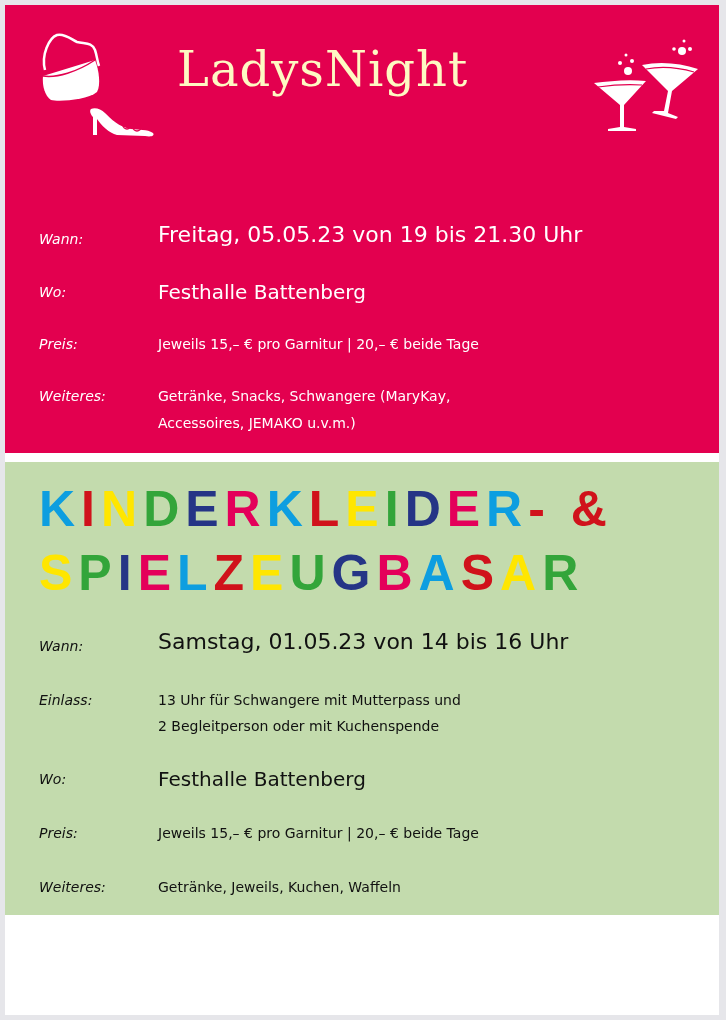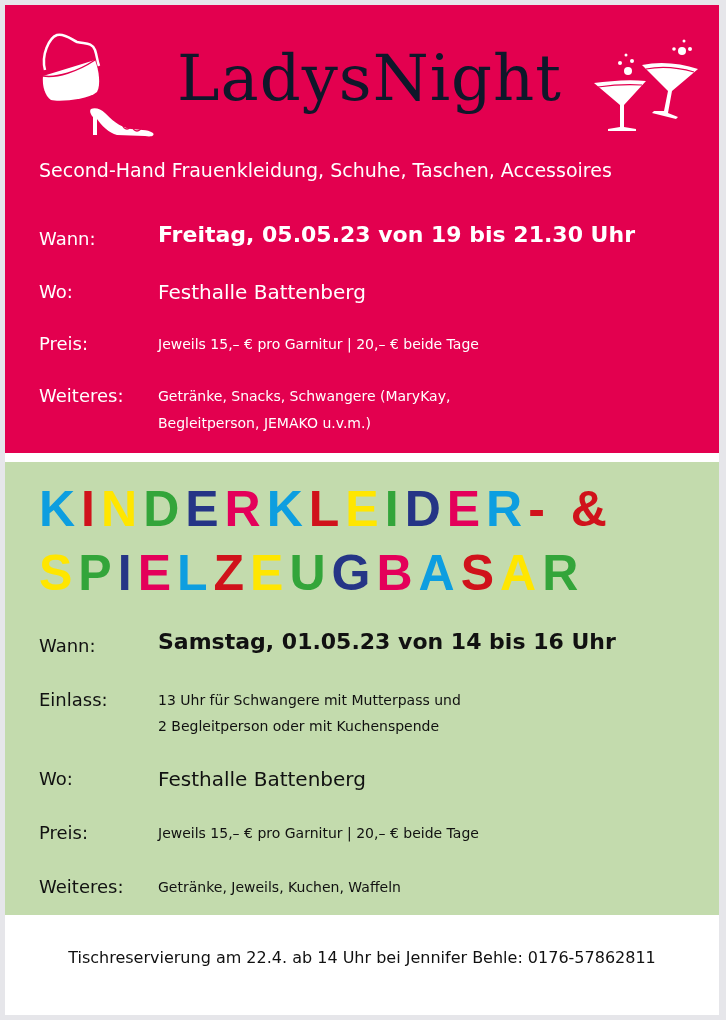--- a/index.html
+++ b/index.html
@@ -1,26 +1,26 @@
 <!DOCTYPE html>
 <html><head>
 <meta charset="utf-8">
 <style>
   html,body{margin:0;padding:0;}
   body{width:726px;height:1020px;background:#e6e6ea;position:relative;overflow:hidden;font-family:"DejaVu Sans",sans-serif;}
   .page{position:absolute;left:5px;top:5px;width:714px;height:1010px;background:#ffffff;}
   .pink{position:absolute;left:0;top:0;width:714px;height:448px;background:#e3004f;color:#fff;}
   .green{position:absolute;left:0;top:457px;width:714px;height:453px;background:#c3dbad;color:#111;}
   .footer{position:absolute;left:0;top:910px;width:714px;height:100px;background:#fff;}
-  .title{position:absolute;left:172px;top:36px;font-family:"DejaVu Serif",serif;font-size:64px;color:#0f172a;letter-spacing:1px;font-weight:normal;}
+  .title{position:absolute;left:172px;top:36px;font-family:"DejaVu Serif",serif;font-size:48px;color:#fef9c3;letter-spacing:1px;font-weight:normal;}
   .subtitle{position:absolute;left:34px;top:154px;font-size:19px;white-space:nowrap;}
   .row{position:absolute;left:34px;white-space:nowrap;}
-  .lbl{position:absolute;left:0;top:0;font-size:18px;}
+  .lbl{position:absolute;left:0;top:0;font-size:14px;font-style:italic;}
   .val{position:absolute;left:119px;top:0;font-size:14px;line-height:28px;}
-  .val.big{font-size:22px;font-weight:bold;top:-4px;}
+  .val.big{font-size:22px;font-weight:normal;top:-4px;}
   .lbl{line-height:28px;}
   .banner{position:absolute;left:34px;font-family:"Liberation Sans",sans-serif;font-weight:bold;font-size:50px;letter-spacing:6px;white-space:nowrap;line-height:56px;}
   .banner span{display:inline-block;}
   .foot-text{position:absolute;left:0;width:714px;top:33px;text-align:center;font-size:16px;color:#111;white-space:nowrap;}
   svg{position:absolute;}
 </style>
 </head>
 <body>
 
 <div class="page">
@@ -47,38 +47,37 @@
       <circle cx="36" cy="18" r="1.5" fill="#fff"></circle>
       <path d="M4 46 C20 44,38 42,56 44 L34 68 L34 90 L46 92 L46 94 L18 94 L18 92 L30 90 L30 68 Z" fill="#fff"></path>
       <path d="M8 50 C22 48,38 47,52 48" fill="none" stroke="#e3004f" stroke-width="1.2"></path>
       <circle cx="100" cy="12" r="2" fill="#fff"></circle>
       <circle cx="92" cy="14" r="4" fill="#fff"></circle>
       <circle cx="84" cy="12" r="1.8" fill="#fff"></circle>
       <circle cx="94" cy="4" r="1.5" fill="#fff"></circle>
       <path d="M52 28 C70 24,90 26,108 32 L82 54 L78 76 L88 80 L86 82 L62 76 L64 74 L74 74 L78 54 Z" fill="#fff"></path>
       <path d="M56 32 C72 29,90 31,104 35" fill="none" stroke="#e3004f" stroke-width="1.2"></path>
     </svg>
-    <div class="subtitle">Second-Hand Frauenkleidung, Schuhe, Taschen, Accessoires</div>
 
     <div class="row" style="top:220px">
       <div class="lbl">Wann:</div>
       <div class="val big">Freitag, 05.05.23 von 19 bis 21.30 Uhr</div>
     </div>
     <div class="row" style="top:273px">
       <div class="lbl">Wo:</div>
       <div class="val" style="font-size:20px">Festhalle Battenberg</div>
     </div>
     <div class="row" style="top:325px">
       <div class="lbl">Preis:</div>
       <div class="val">Jeweils 15,– € pro Garnitur | 20,– € beide Tage</div>
     </div>
     <div class="row" style="top:377px">
       <div class="lbl">Weiteres:</div>
       <div class="val">Getränke, Snacks, Schwangere (MaryKay,</div>
-      <div class="val" style="top:27px">Begleitperson, JEMAKO u.v.m.)</div>
+      <div class="val" style="top:27px">Accessoires, JEMAKO u.v.m.)</div>
     </div>
   </div>
 
   <div class="green">
     <div class="banner" id="line1" style="top:19px"><span style="color: rgb(13, 158, 224);">K</span><span style="color: rgb(208, 18, 27);">I</span><span style="color: rgb(255, 230, 0);">N</span><span style="color: rgb(51, 165, 58);">D</span><span style="color: rgb(37, 53, 134);">E</span><span style="color: rgb(228, 0, 90);">R</span><span style="color: rgb(13, 158, 224);">K</span><span style="color: rgb(208, 18, 27);">L</span><span style="color: rgb(255, 230, 0);">E</span><span style="color: rgb(51, 165, 58);">I</span><span style="color: rgb(37, 53, 134);">D</span><span style="color: rgb(228, 0, 90);">E</span><span style="color: rgb(13, 158, 224);">R</span><span style="color: rgb(208, 18, 27);">-</span><span style="color: rgb(208, 18, 27);">&nbsp;</span><span style="color: rgb(208, 18, 27);">&amp;</span></div>
     <div class="banner" id="line2" style="top:83px"><span style="color: rgb(255, 230, 0);">S</span><span style="color: rgb(51, 165, 58);">P</span><span style="color: rgb(37, 53, 134);">I</span><span style="color: rgb(228, 0, 90);">E</span><span style="color: rgb(13, 158, 224);">L</span><span style="color: rgb(208, 18, 27);">Z</span><span style="color: rgb(255, 230, 0);">E</span><span style="color: rgb(51, 165, 58);">U</span><span style="color: rgb(37, 53, 134);">G</span><span style="color: rgb(228, 0, 90);">B</span><span style="color: rgb(13, 158, 224);">A</span><span style="color: rgb(208, 18, 27);">S</span><span style="color: rgb(255, 230, 0);">A</span><span style="color: rgb(51, 165, 58);">R</span></div>
 
     <div class="row" style="top:170px;color:#111">
       <div class="lbl">Wann:</div>
       <div class="val big">Samstag, 01.05.23 von 14 bis 16 Uhr</div>
@@ -95,16 +94,13 @@
     <div class="row" style="top:357px;color:#111">
       <div class="lbl">Preis:</div>
       <div class="val">Jeweils 15,– € pro Garnitur | 20,– € beide Tage</div>
     </div>
     <div class="row" style="top:411px;color:#111">
       <div class="lbl">Weiteres:</div>
       <div class="val">Getränke, Jeweils, Kuchen, Waffeln</div>
     </div>
   </div>
 
-  <div class="footer">
-    <div class="foot-text">Tischreservierung am 22.4. ab 14 Uhr bei Jennifer Behle: 0176-57862811</div>
-  </div>
 </div>
 
 </body></html>

